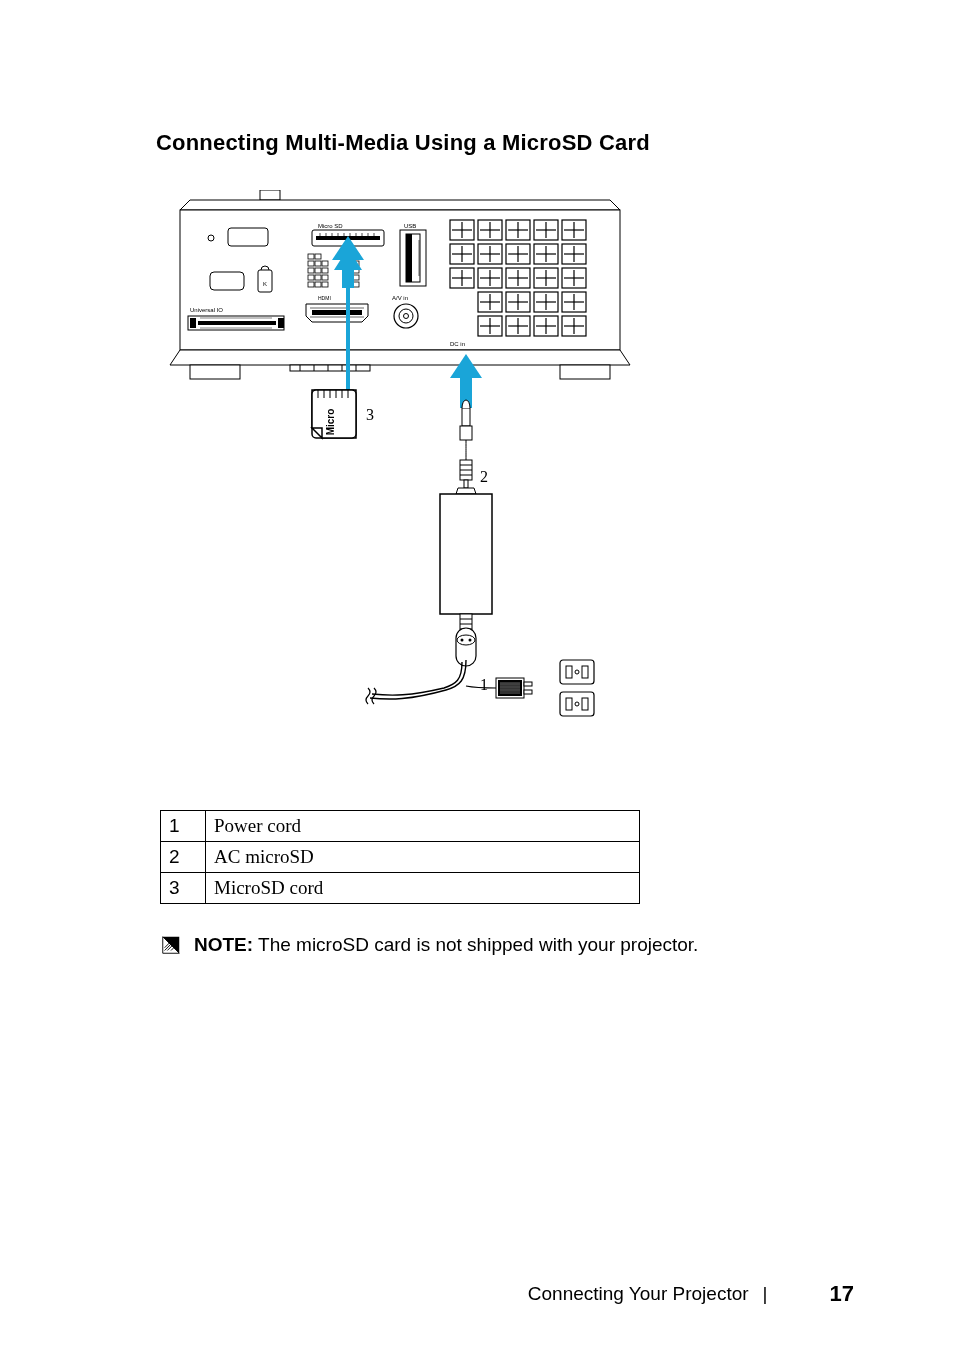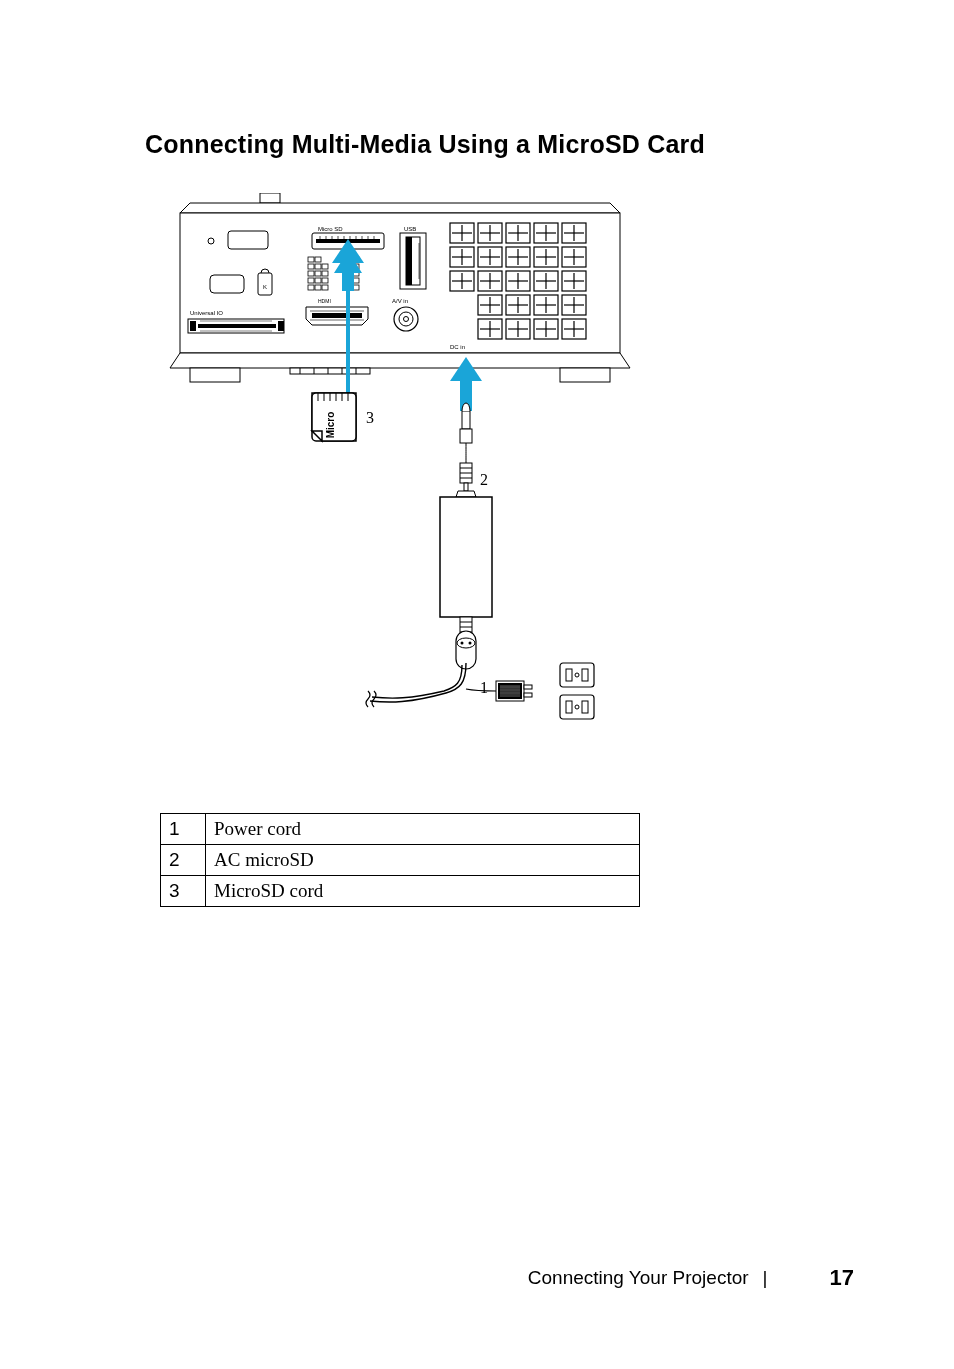--- a/index.html
+++ b/index.html
@@ -12,23 +12,23 @@
     color: #000000;
   }
   .page {
     position: relative;
     width: 954px;
     height: 1369px;
     box-sizing: border-box;
     padding: 130px 100px 60px 140px;
   }
   .heading {
-    font-size: 25px;
+    font-size: 22px;
     font-weight: bold;
-    margin: 0 0 34px 5px;
+    margin: 0 0 34px 16px;
     letter-spacing: 0.2px;
   }
   .figure-wrap {
     display: flex;
     justify-content: flex-start;
     padding-left: 20px;
     margin-bottom: 60px;
   }
   .figure {
     width: 480px;
@@ -66,21 +66,21 @@
     flex-shrink: 0;
   }
   .note-text {
     font-size: 19px;
   }
   .note-text .label {
     font-weight: bold;
   }
   .footer {
     position: absolute;
-    bottom: 78px;
+    bottom: 62px;
     right: 100px;
     font-size: 19px;
     display: flex;
     align-items: center;
   }
   .footer .sep {
     margin: 0 14px;
     color: #000;
   }
   .footer .pageno {
@@ -417,20 +417,30 @@
         <td class="idx">2</td>
         <td class="desc">AC microSD</td>
       </tr>
       <tr>
         <td class="idx">3</td>
         <td class="desc">MicroSD cord</td>
       </tr>
     </tbody>
   </table>
 
+  <div class="note-row">
+    <svg class="note-icon" viewBox="0 0 24 24">
+      <path d="M3 3 L21 3 L21 21 Z" fill="#000"></path>
+      <path d="M3 3 L3 21 L21 21 Z" fill="#fff" stroke="#000" stroke-width="1"></path>
+      <path d="M5 15 L13 7 M5 18 L16 7 M8 18 L18 8 M12 18 L18 12" stroke="#000" stroke-width="1"></path>
+    </svg>
+    <div class="note-text">
+      <span class="label">NOTE:</span><span> The microSD card is not shipped with your projector.</span>
+    </div>
+  </div>
 
   <div class="footer">
     <span>Connecting Your Projector</span>
     <span class="sep">|</span>
     <span class="pageno">17</span>
   </div>
 
 </div>
 
 </body></html>

